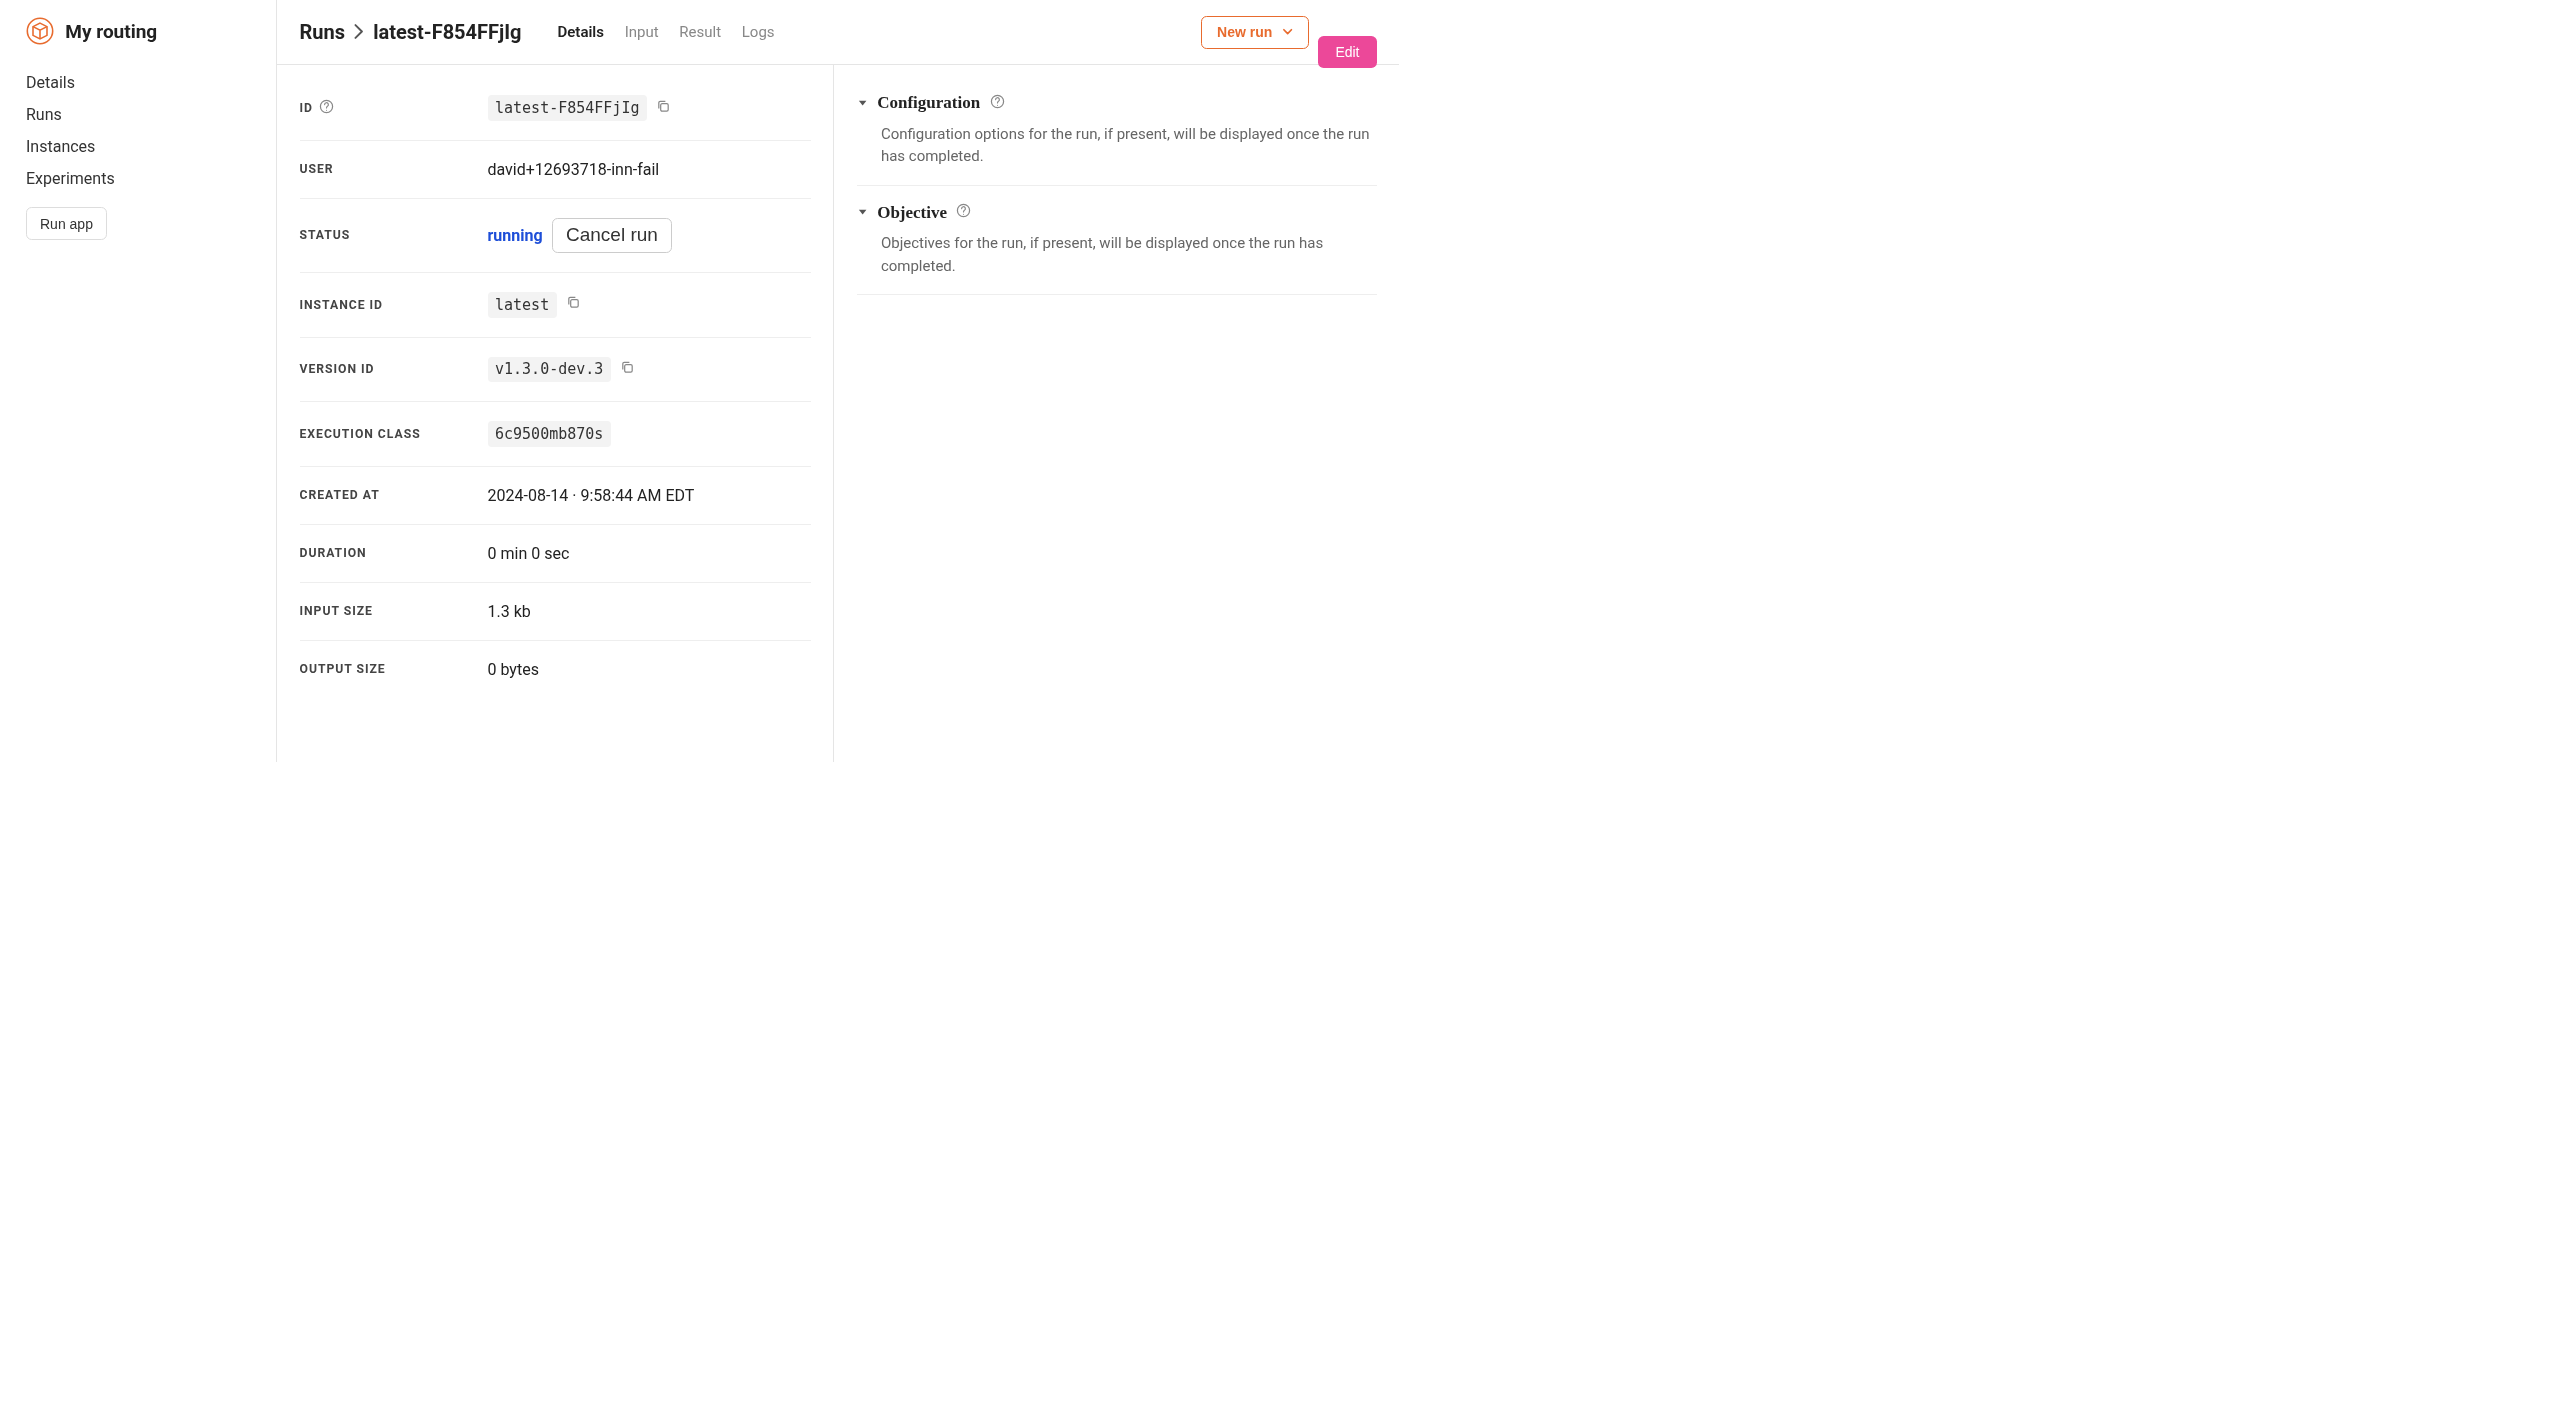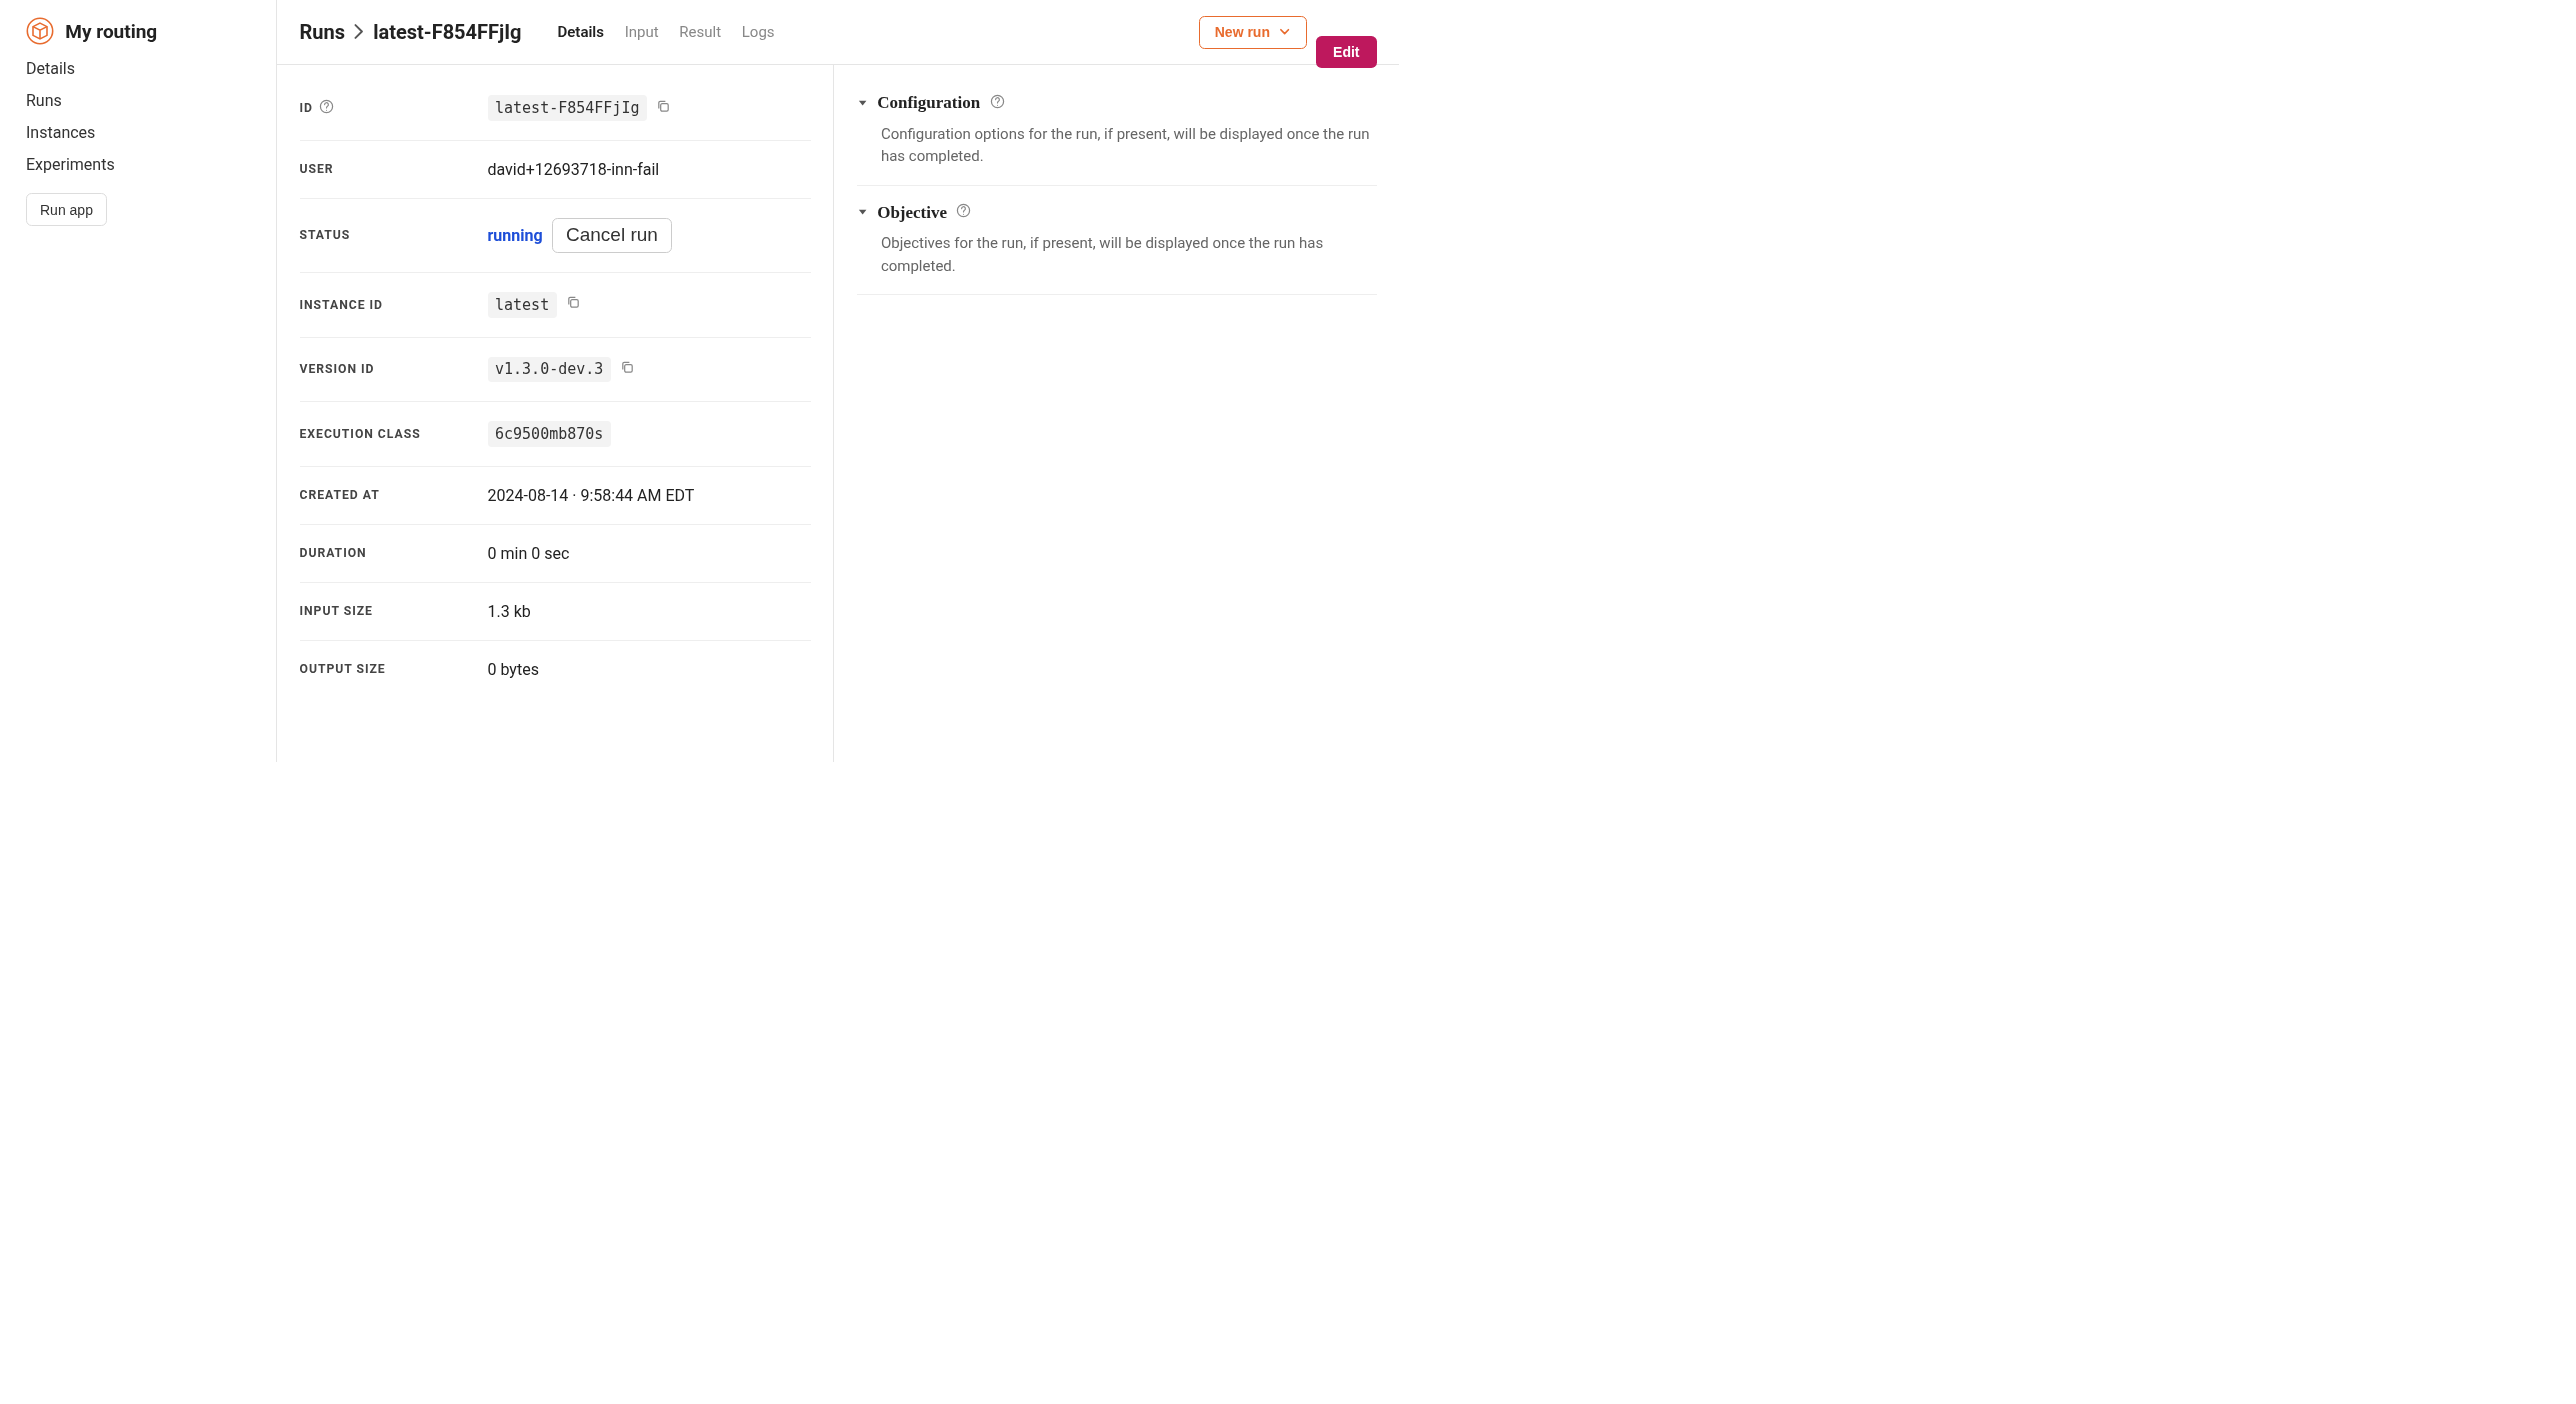--- a/index.html
+++ b/index.html
@@ -12,21 +12,21 @@
   height: 762px;
   overflow: hidden;
 }
 .app { display: flex; height: 100%; }
 .sidebar {
   width: 277px;
   border-right: 0.9px solid #e5e5e5;
   padding: 17px 26px;
   flex-shrink: 0;
 }
-.sidebar-header { display: flex; align-items: center; gap: 11.3px; margin-bottom: 12px; }
+.sidebar-header { display: flex; align-items: center; gap: 11.3px; margin-bottom: 26px; }
 .logo-icon { width: 28px; height: 28px; }
 .sidebar-title { font-size: 19px; font-weight: 700; color: #222; }
 .sidebar-nav { display: flex; flex-direction: column; gap: 9.4px; margin-bottom: 17px; }
 .sidebar-nav-item { font-size: 16px; color: #333; cursor: pointer; padding: 1.9px 0; }
 .run-app-btn {
   display: inline-block;
   border: 0.9px solid #ddd;
   border-radius: 5.6px;
   padding: 7.5px 13px;
   font-size: 14px;
@@ -49,23 +49,23 @@
 .tab { font-size: 15px; color: #888; cursor: pointer; }
 .tab.active { color: #222; font-weight: 600; }
 .topbar-actions { margin-left: auto; display: flex; gap: 9.4px; align-items: center; }
 .btn-outline {
   display: flex; gap: 9.4px;
   border: 0.9px solid #e86b2e; color: #e86b2e;
   background: #fff; border-radius: 5.6px;
   padding: 7.5px 15px; font-size: 14px; font-weight: 600; cursor: pointer;
 }
 .btn-solid {
-  background: #be185d; color: #fff;
+  background: #ec4899; color: #fff;
   border: none; border-radius: 5.6px;
-  padding: 8.4px 17px; font-size: 14px; font-weight: 700; cursor: pointer; margin-top: 40px;
+  padding: 8.4px 17px; font-size: 14px; font-weight: 400; cursor: pointer; margin-top: 40px;
 }
 .chevron-icon svg { width: 11.3px; height: 11.3px; }
 .content { flex: 1; display: flex; }
 .details-col {
   width: 557px;
   padding: 11.3px 22.5px 0 22.5px;
   border-right: 0.9px solid #e5e5e5;
 }
 .kv-row {
   display: flex;

